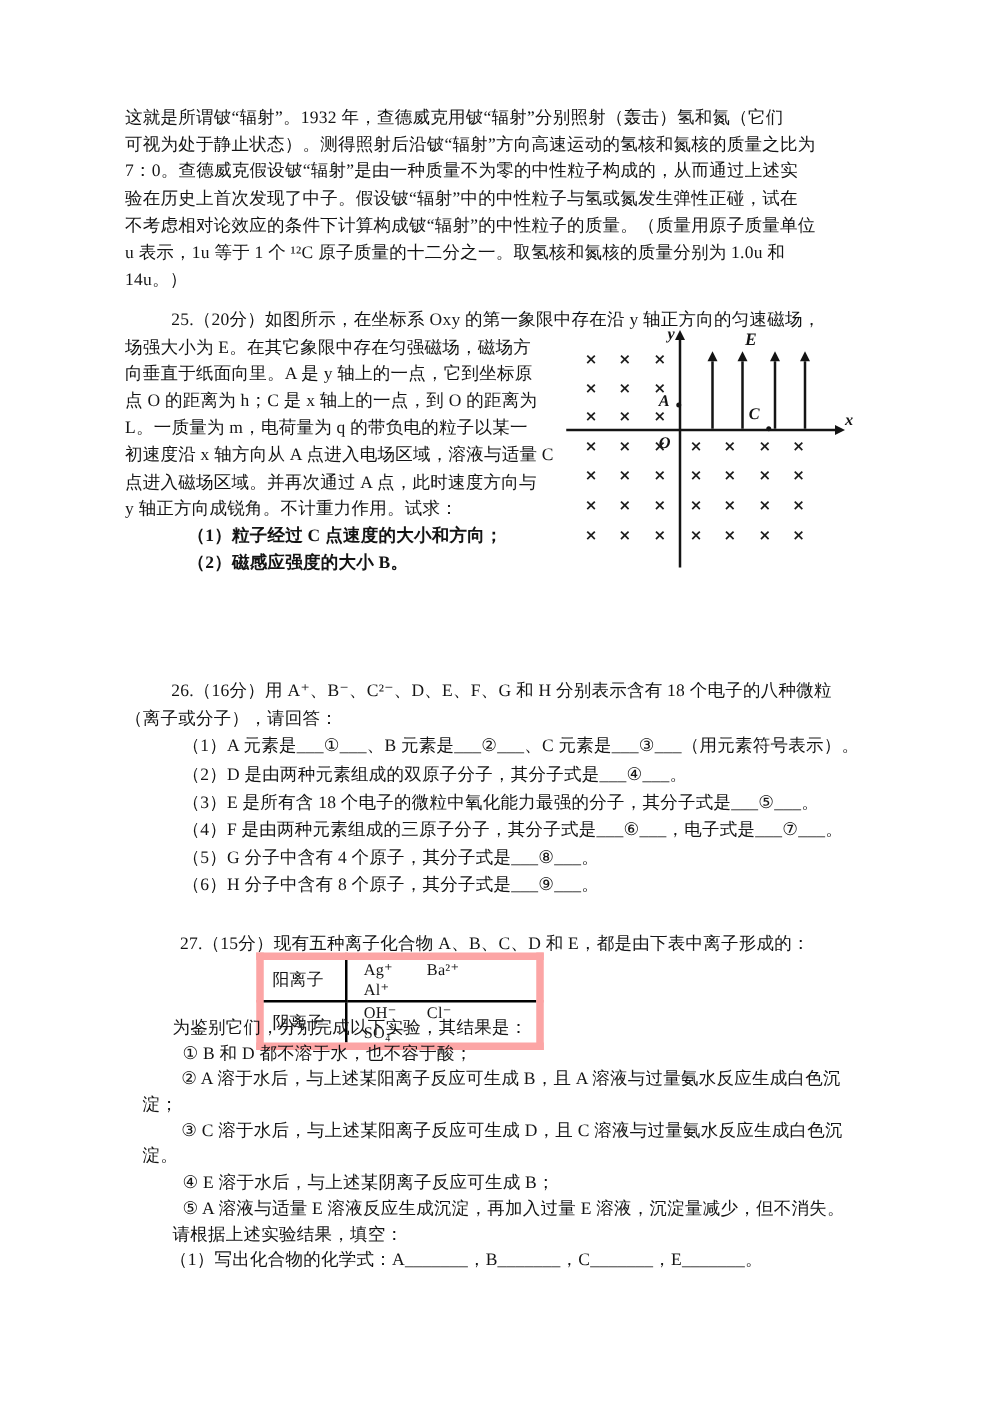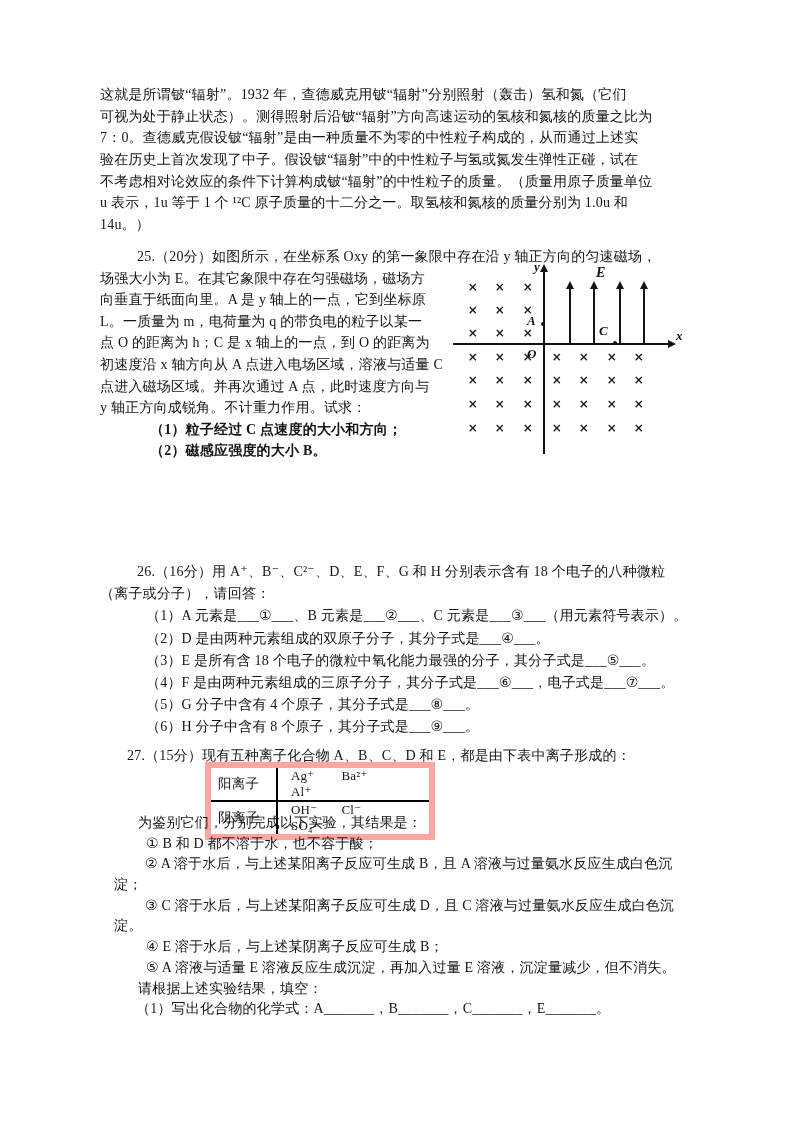--- a/index.html
+++ b/index.html
@@ -5,24 +5,24 @@
   html,body{margin:0;padding:0;background:#ffffff;}
   .page{
     position:relative;width:794px;height:1123px;background:#ffffff;overflow:hidden;
     font-family:"Liberation Serif","DejaVu Serif","DejaVu Sans",serif;
     color:#141414;font-size:14px;letter-spacing:0.2px;
   }
   .sec{position:absolute;left:100px;width:660px;}
   .ln{display:block;white-space:nowrap;}
   #intro{top:84px;}      #intro .ln{height:21.7px;line-height:21.7px;}
   #q25text{top:246px;}   #q25text .ln{height:21.6px;line-height:21.6px;}
-  #q26{top:561px;}       #q26 .ln{height:22.2px;line-height:22.2px;}
+  #q26{top:543px;}       #q26 .ln{height:22.2px;line-height:22.2px;}
   #q27head{top:745px;}   #q27head .ln{height:21px;line-height:21px;}
   #q27body{top:813px;}   #q27body .ln{height:20.7px;line-height:20.7px;}
-  .i14{margin-left:14px;} .i27{margin-left:27px;} .i37{margin-left:37px;}
+  .i14{margin-left:14px;} .i27{margin-left:44px;} .i37{margin-left:37px;}
   .i40{margin-left:46px;} .i45{margin-left:45px;} .i50{margin-left:50px;font-weight:bold;} .i38{margin-left:38px;} .i36{margin-left:36px;}
 
   
   #q25fig{position:absolute;left:450px;top:262px;width:245px;height:200px;}
   .axis-v{position:absolute;left:93px;top:8px;width:1.6px;height:184px;background:#141414;}
   .axis-h{position:absolute;left:3px;top:81px;width:217px;height:1.6px;background:#141414;}
   .ah-up{position:absolute;left:90px;top:2px;width:0;height:0;
          border-left:4px solid transparent;border-right:4px solid transparent;border-bottom:8px solid #141414;}
   .ah-right{position:absolute;left:218px;top:78px;width:0;height:0;
          border-top:4px solid transparent;border-bottom:4px solid transparent;border-left:8px solid #141414;}
@@ -54,22 +54,22 @@
     <div class="ln">验在历史上首次发现了中子。假设铍“辐射”中的中性粒子与氢或氮发生弹性正碰，试在</div>
     <div class="ln">不考虑相对论效应的条件下计算构成铍“辐射”的中性粒子的质量。（质量用原子质量单位</div>
     <div class="ln">u 表示，1u 等于 1 个 ¹²C 原子质量的十二分之一。取氢核和氮核的质量分别为 1.0u 和</div>
     <div class="ln">14u。）</div>
   </div>
 
   <div class="sec" id="q25text">
     <div class="ln i37">25.（20分）如图所示，在坐标系 Oxy 的第一象限中存在沿 y 轴正方向的匀速磁场，</div>
     <div class="ln">场强大小为 E。在其它象限中存在匀强磁场，磁场方</div>
     <div class="ln">向垂直于纸面向里。A 是 y 轴上的一点，它到坐标原</div>
+    <div class="ln">点 O 的距离为 h；C 是 x 轴上的一点，到 O 的距离为</div>
     <div class="ln">L。一质量为 m，电荷量为 q 的带负电的粒子以某一</div>
-    <div class="ln">点 O 的距离为 h；C 是 x 轴上的一点，到 O 的距离为</div>
     <div class="ln">初速度沿 x 轴方向从 A 点进入电场区域，溶液与适量 C</div>
     <div class="ln">点进入磁场区域。并再次通过 A 点，此时速度方向与</div>
     <div class="ln">y 轴正方向成锐角。不计重力作用。试求：</div>
     <div class="ln i50">（1）粒子经过 C 点速度的大小和方向；</div>
     <div class="ln i50">（2）磁感应强度的大小 B。</div>
   </div>
 
   <div id="q25fig">
     <div class="axis-v"></div>
     <div class="axis-h"></div>

